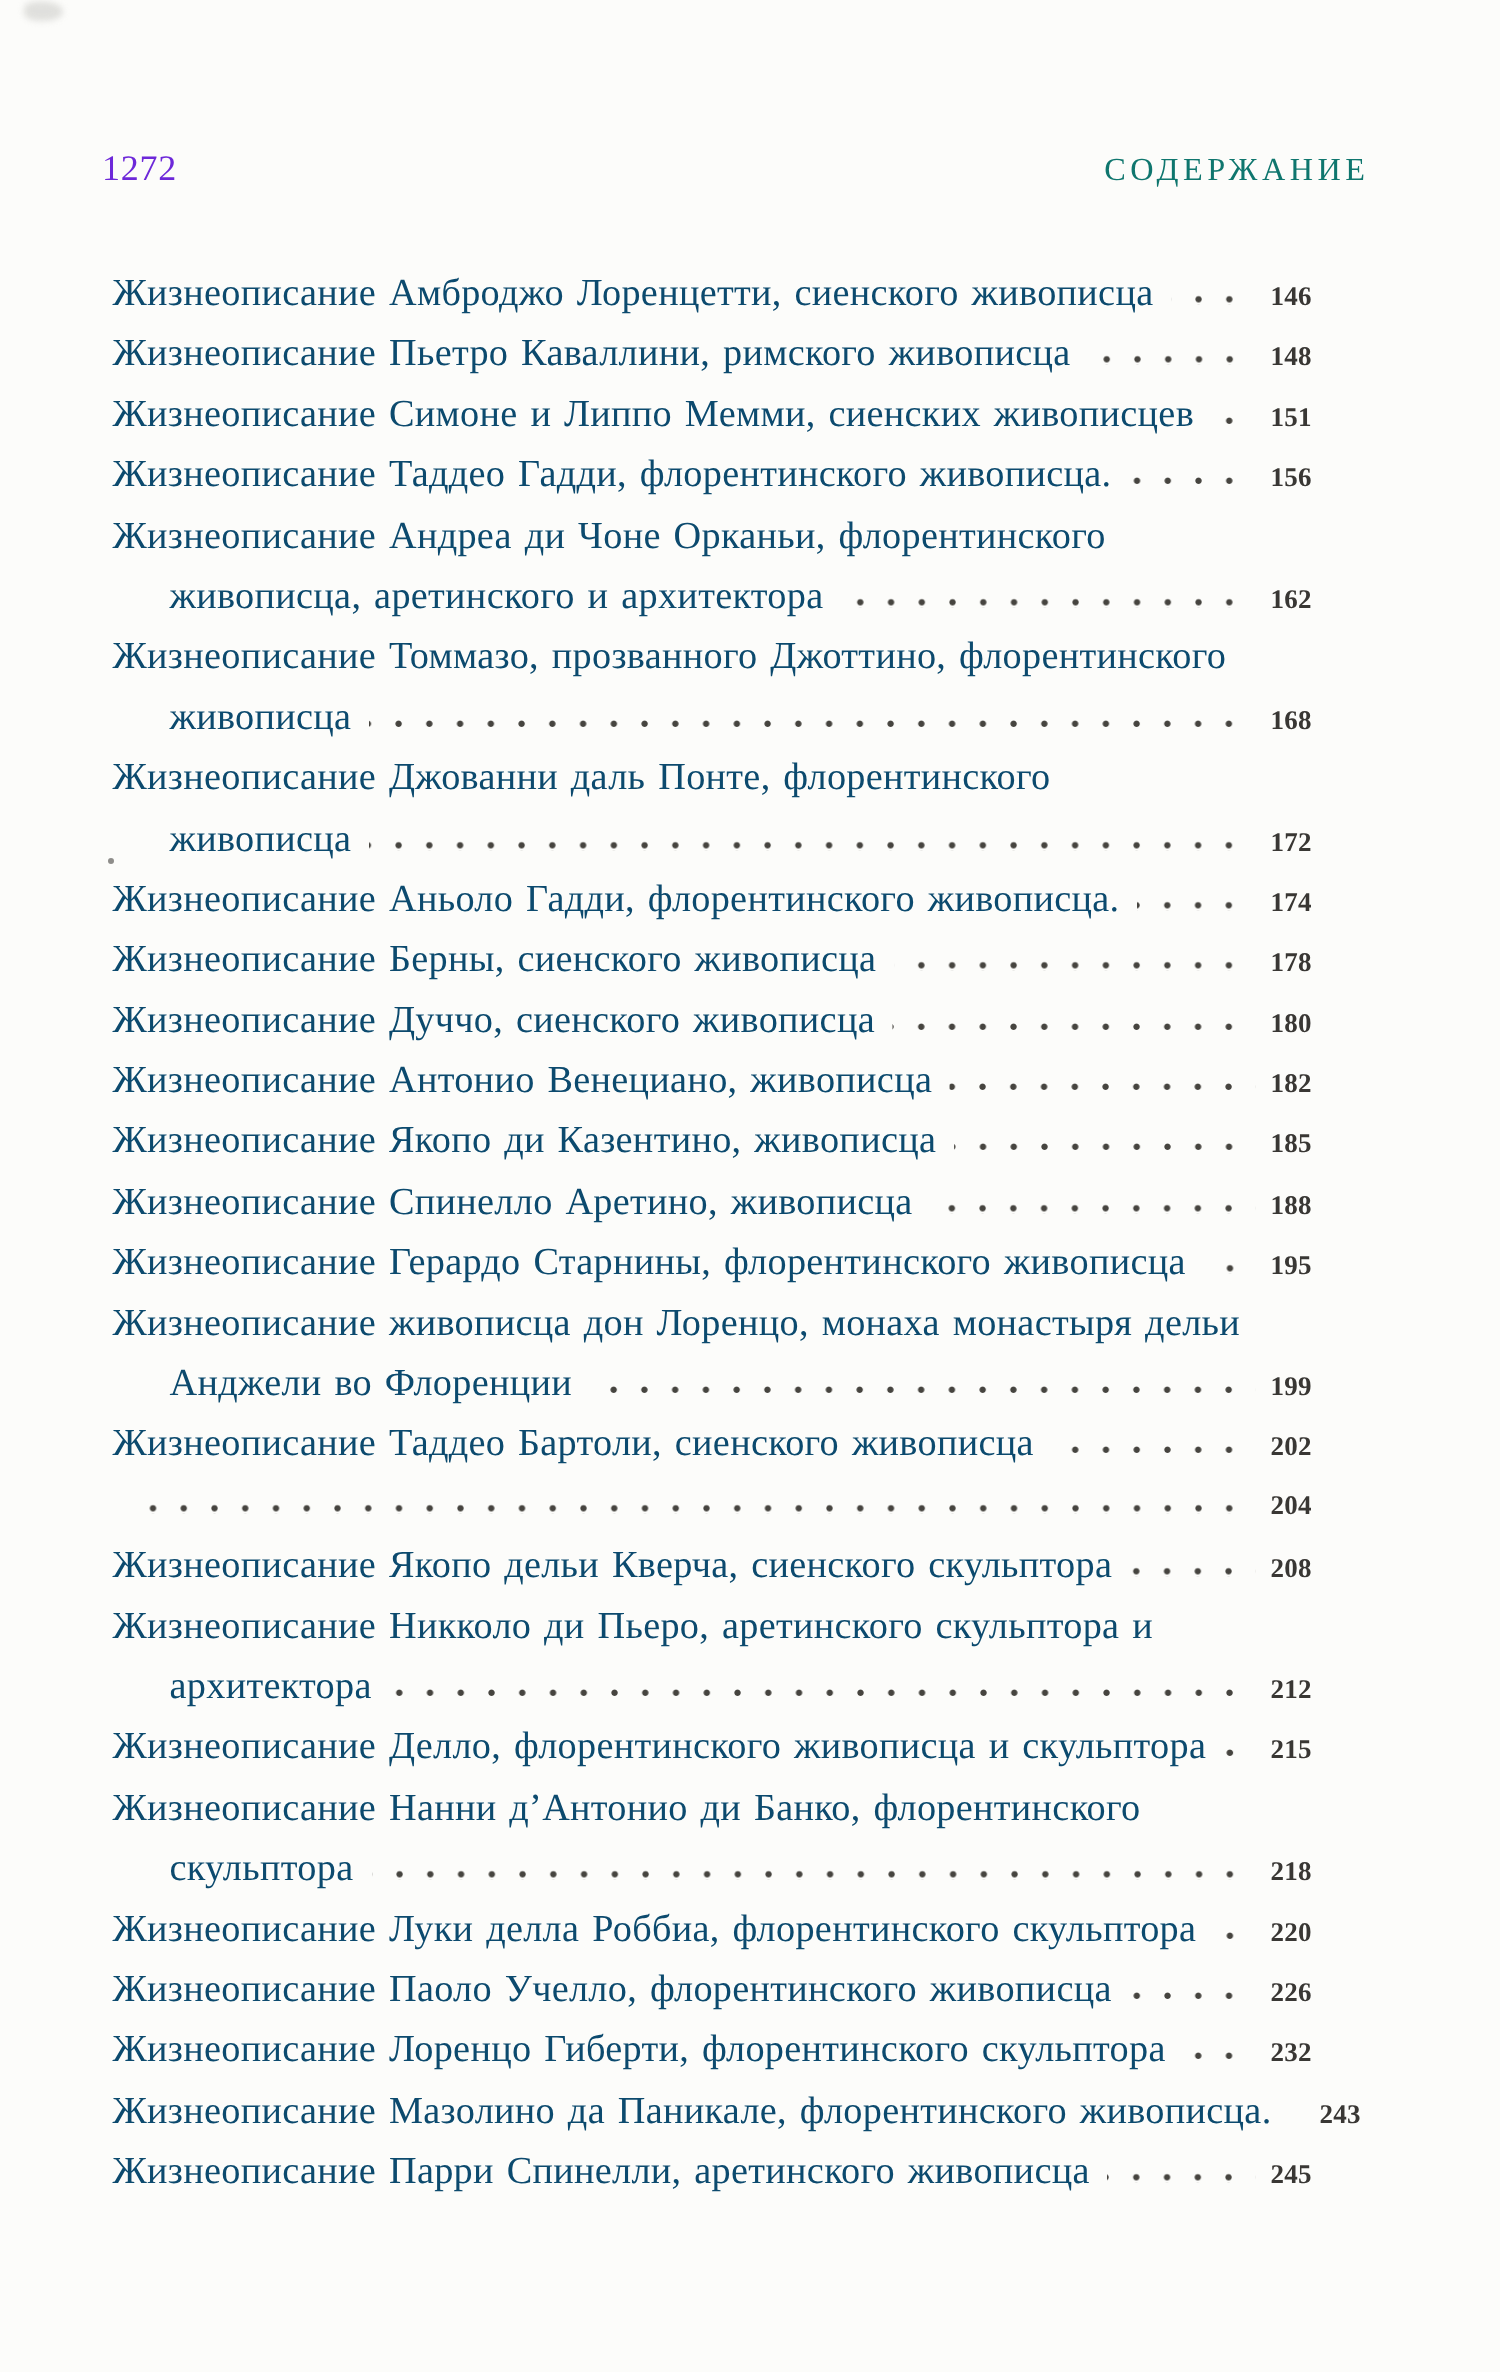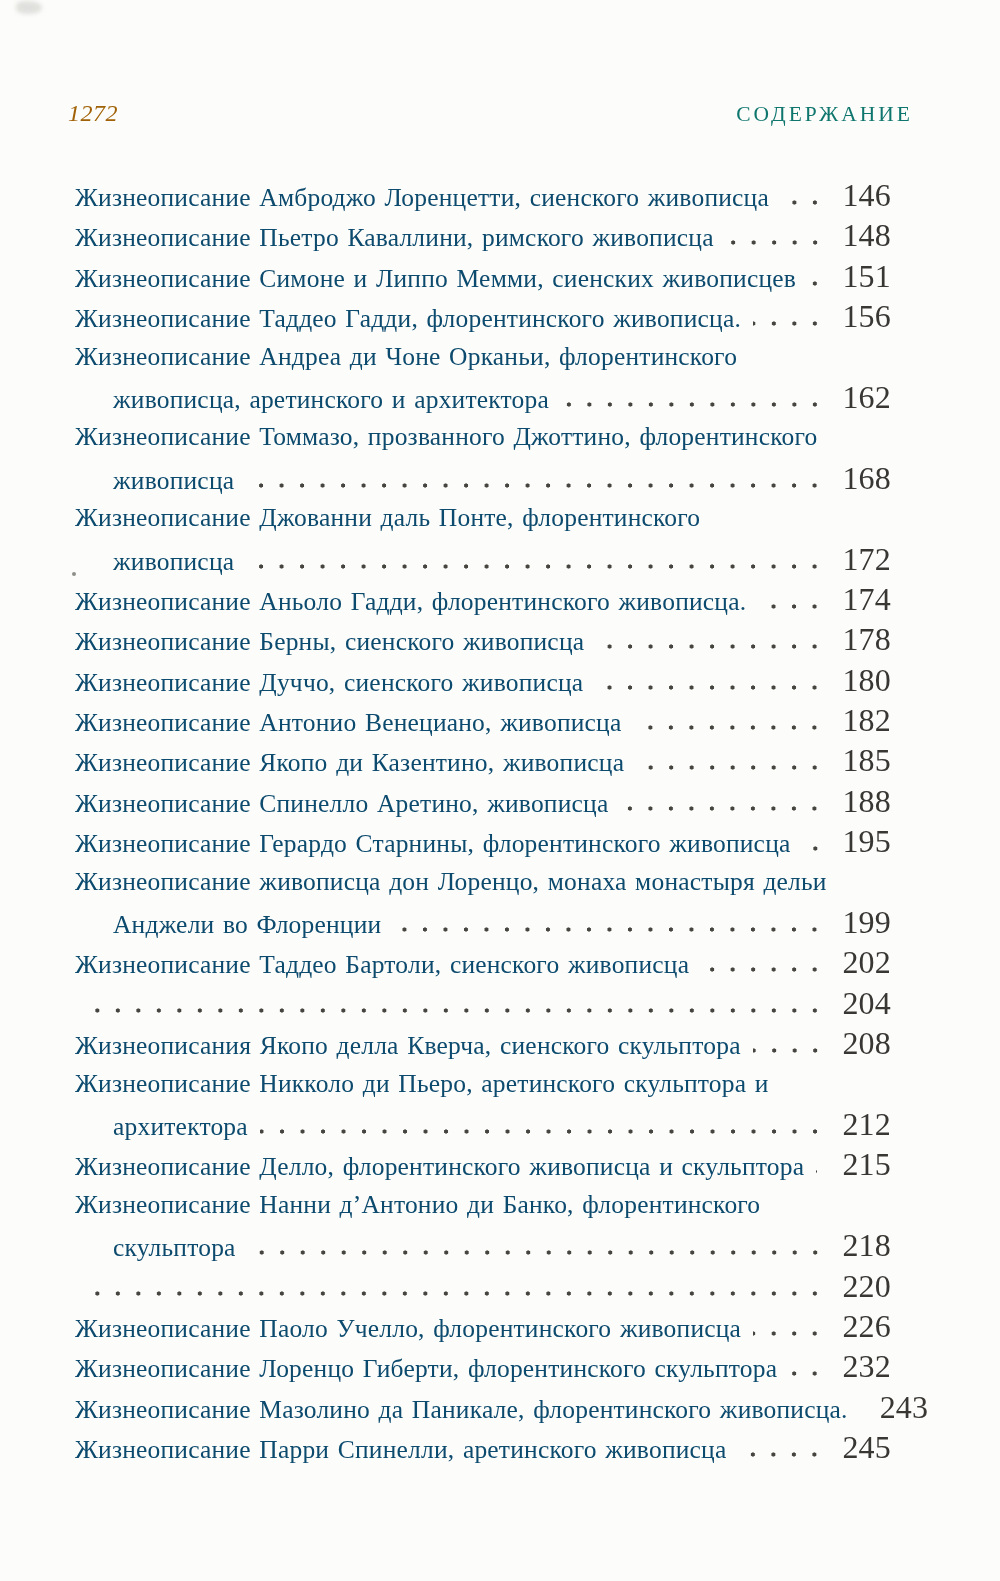--- a/index.html
+++ b/index.html
@@ -34,22 +34,21 @@
     top: 100px;
     left: 68px;
     right: 87px;
     display: flex;
     justify-content: space-between;
     align-items: baseline;
   }
   .folio {
     font-size: 24px;
     letter-spacing: 0.5px;
-    color: #a16207;
-    font-style: italic;
+    color: #6d28d9;
   }
   .running-title {
     font-size: 21.5px;
     letter-spacing: 3px;
     color: #0f766e;
   }
   .toc {
     position: absolute;
     top: 175px;
     left: 75px;
@@ -79,23 +78,23 @@
     min-width: 10px;
     margin: 0 10px 0 12px;
     background-image: radial-gradient(circle at 3px 2.5px, #46443f 1.8px, rgba(0,0,0,0) 2.4px);
     background-size: 20.5px 6px;
     background-repeat: repeat-x;
     background-position: right center;
   }
   .page-num {
     flex: 0 0 auto;
     min-width: 44px;
-    text-align: right;
-    font-size: 32px;
+    font-size: 18px;
     color: #393734;
+    font-weight: bold;
   }
   
   .artifact-dot {
     position: absolute;
     left: 72px;
     top: 572px;
     width: 4px;
     height: 4px;
     border-radius: 50%;
     background: #6a6864;
@@ -128,27 +127,27 @@
       <div class="toc-row"><span class="entry-text">Жизнеописание Берны, сиенского живописца</span><span class="dot-leader"></span><span class="page-num">178</span></div>
       <div class="toc-row"><span class="entry-text">Жизнеописание Дуччо, сиенского живописца</span><span class="dot-leader"></span><span class="page-num">180</span></div>
       <div class="toc-row"><span class="entry-text">Жизнеописание Антонио Венециано, живописца</span><span class="dot-leader"></span><span class="page-num">182</span></div>
       <div class="toc-row"><span class="entry-text">Жизнеописание Якопо ди Казентино, живописца</span><span class="dot-leader"></span><span class="page-num">185</span></div>
       <div class="toc-row"><span class="entry-text">Жизнеописание Спинелло Аретино, живописца</span><span class="dot-leader"></span><span class="page-num">188</span></div>
       <div class="toc-row"><span class="entry-text">Жизнеописание Герардо Старнины, флорентинского живописца</span><span class="dot-leader"></span><span class="page-num">195</span></div>
       <div class="toc-row"><span class="entry-text">Жизнеописание живописца дон Лоренцо, монаха монастыря дельи</span></div>
       <div class="toc-row indent"><span class="entry-text">Анджели во Флоренции</span><span class="dot-leader"></span><span class="page-num">199</span></div>
       <div class="toc-row"><span class="entry-text">Жизнеописание Таддео Бартоли, сиенского живописца</span><span class="dot-leader"></span><span class="page-num">202</span></div>
       <div class="toc-row"><span class="dot-leader"></span><span class="page-num">204</span></div>
-      <div class="toc-row"><span class="entry-text">Жизнеописания Якопо делла Кверча, сиенского скульптора</span><span class="dot-leader"></span><span class="page-num">208</span></div>
+      <div class="toc-row"><span class="entry-text">Жизнеописание Якопо дельи Кверча, сиенского скульптора</span><span class="dot-leader"></span><span class="page-num">208</span></div>
       <div class="toc-row"><span class="entry-text">Жизнеописание Никколо ди Пьеро, аретинского скульптора и</span></div>
       <div class="toc-row indent"><span class="entry-text">архитектора</span><span class="dot-leader"></span><span class="page-num">212</span></div>
       <div class="toc-row"><span class="entry-text">Жизнеописание Делло, флорентинского живописца и скульптора</span><span class="dot-leader"></span><span class="page-num">215</span></div>
       <div class="toc-row"><span class="entry-text">Жизнеописание Нанни д’Антонио ди Банко, флорентинского</span></div>
       <div class="toc-row indent"><span class="entry-text">скульптора</span><span class="dot-leader"></span><span class="page-num">218</span></div>
-      <div class="toc-row"><span class="dot-leader"></span><span class="page-num">220</span></div>
+      <div class="toc-row"><span class="entry-text">Жизнеописание Луки делла Роббиа, флорентинского скульптора</span><span class="dot-leader"></span><span class="page-num">220</span></div>
       <div class="toc-row"><span class="entry-text">Жизнеописание Паоло Учелло, флорентинского живописца</span><span class="dot-leader"></span><span class="page-num">226</span></div>
       <div class="toc-row"><span class="entry-text">Жизнеописание Лоренцо Гиберти, флорентинского скульптора</span><span class="dot-leader"></span><span class="page-num">232</span></div>
       <div class="toc-row"><span class="entry-text">Жизнеописание Мазолино да Паникале, флорентинского живописца.</span><span class="dot-leader"></span><span class="page-num">243</span></div>
       <div class="toc-row"><span class="entry-text">Жизнеописание Парри Спинелли, аретинского живописца</span><span class="dot-leader"></span><span class="page-num">245</span></div>
     </div>
 
   <div class="artifact-dot"></div>
 </div>
 
 </body></html>

